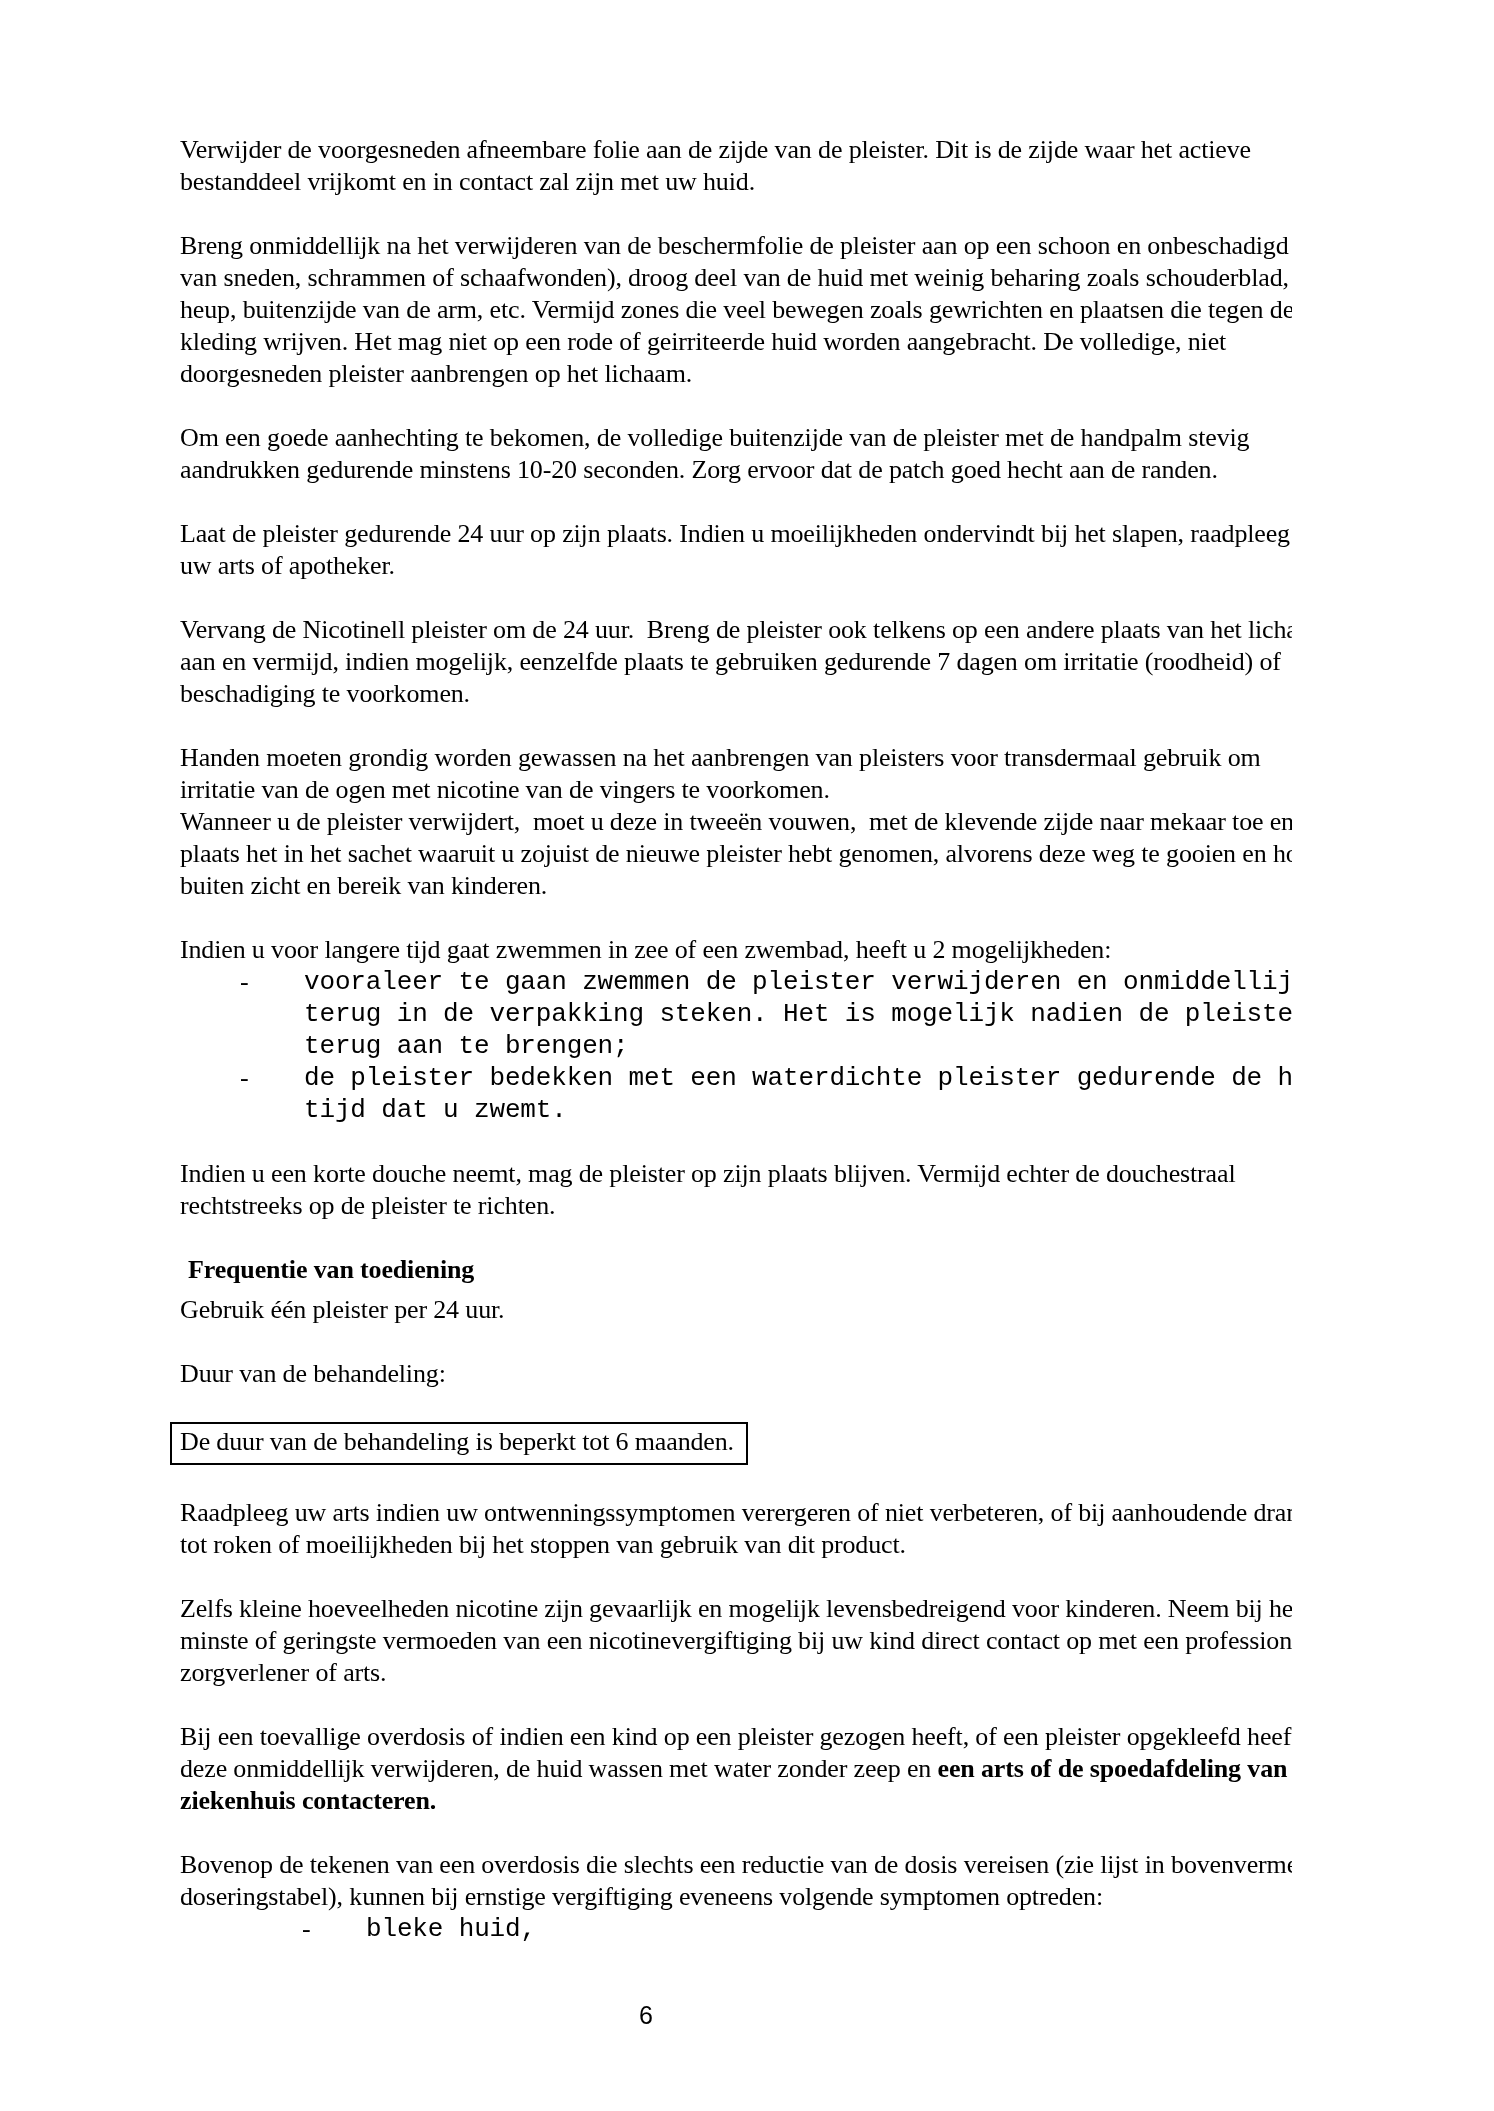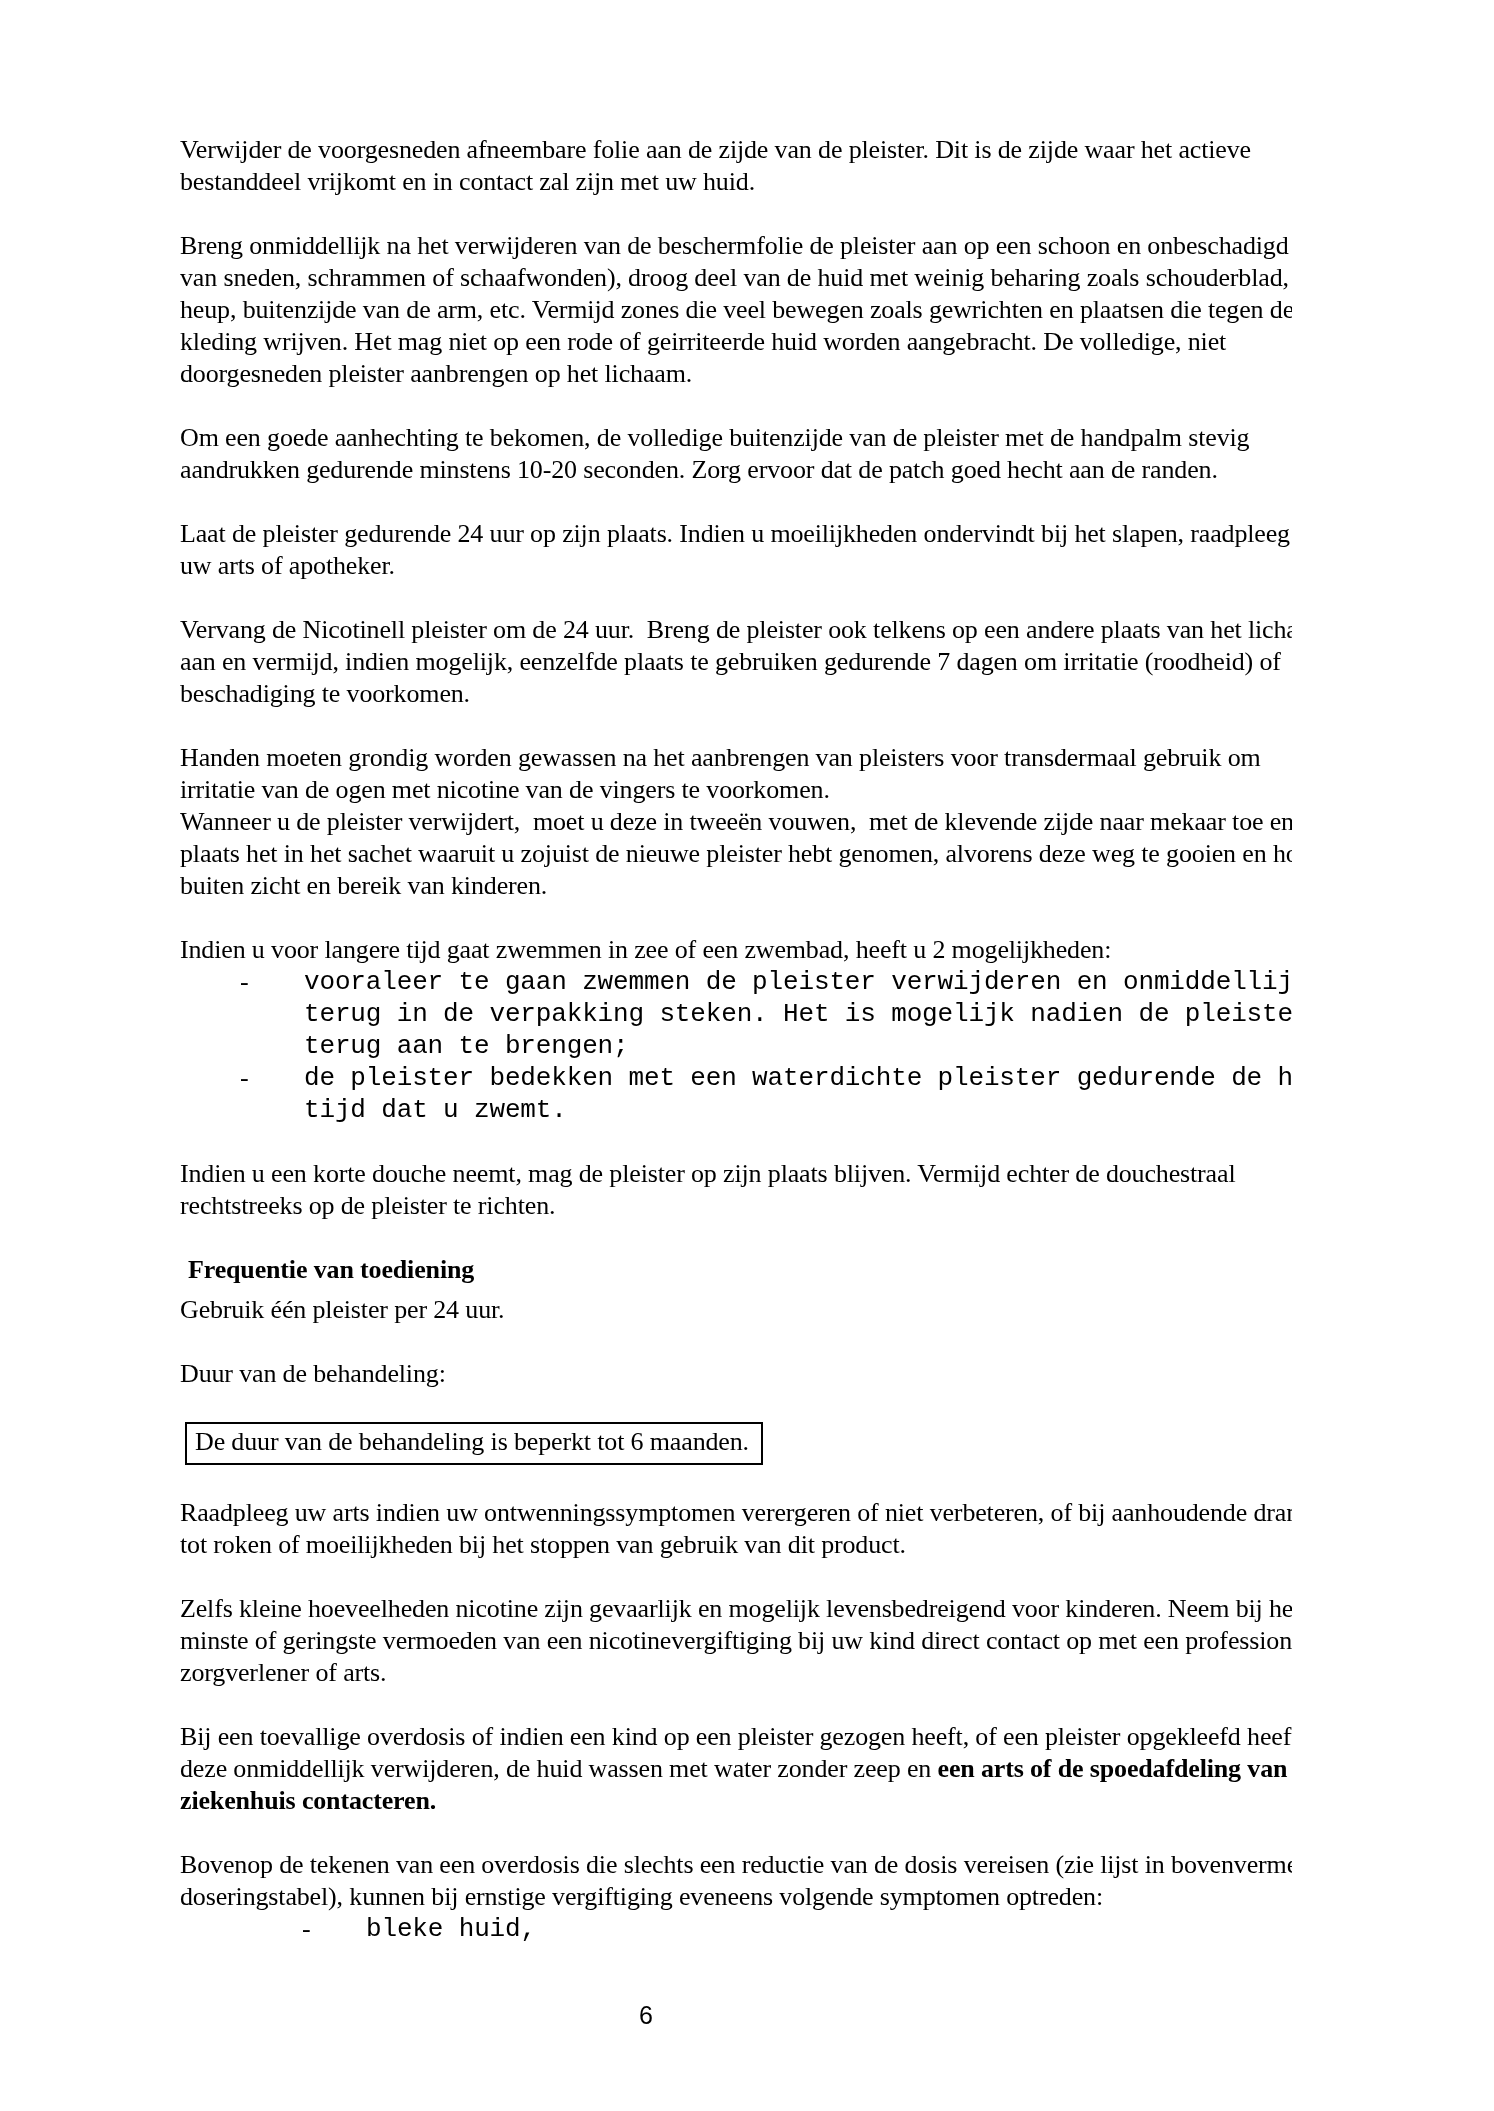--- a/index.html
+++ b/index.html
@@ -35,21 +35,21 @@
   .list { margin: 0; }
   .li {
     display: flex;
     align-items: flex-start;
     padding-left: 60px;
   }
   .li .marker { flex: 0 0 64px; }
   .li2 { padding-left: 122px; }
   .li2 .marker { flex: 0 0 64px; }
   .li-text { white-space: pre-wrap; flex: 1 1 auto; font-family: Liberation Mono, monospace; }
-  .boxed-wrap { margin: 0 0 32px 15px; }
+  .boxed-wrap { margin: 0 0 32px 0; }
   .boxed {
     display: inline-block;
     border: 2px solid #000000;
     padding: 2px 12px 5px 8px;
     margin-left: -10px;
     white-space: pre-wrap;
   }
   .footer {
     position: absolute;
     top: 2000px;

